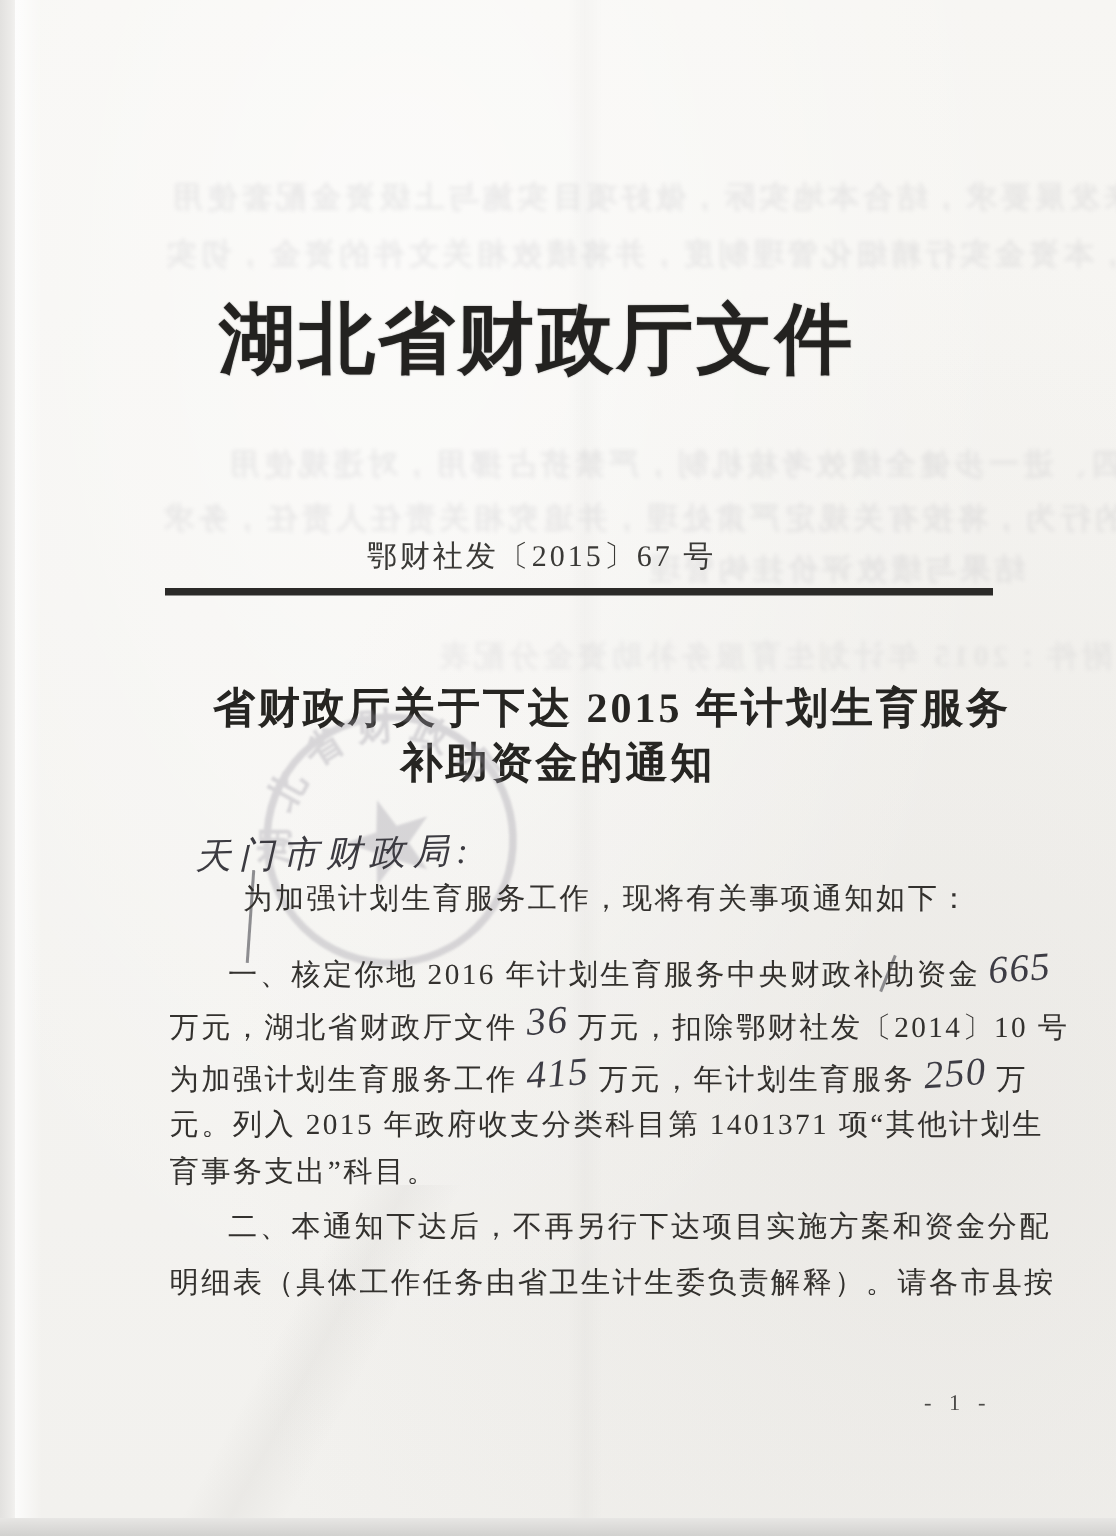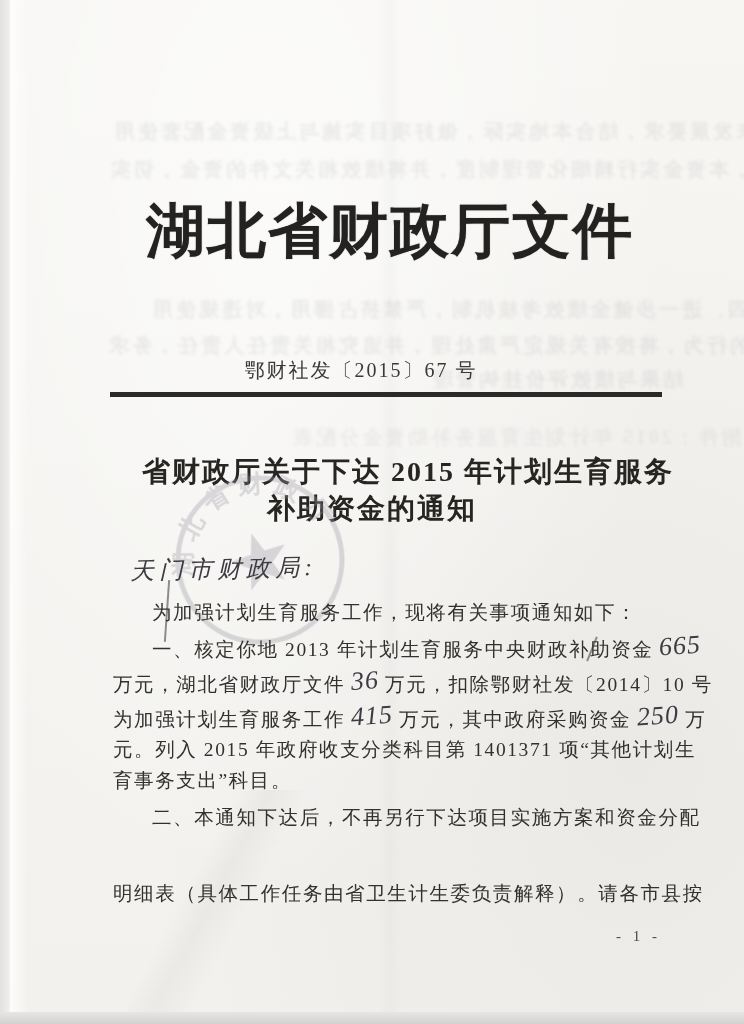--- a/index.html
+++ b/index.html
@@ -27,21 +27,21 @@
 
   
   .ghost{position:absolute;white-space:nowrap;
          transform:scaleX(-1);
          filter:blur(1.4px);
          color:#9a99a0;opacity:.16;
          font-weight:bold;font-size:20px;letter-spacing:3px;}
 
   
   .org-title{position:absolute;left:146px;top:192px;
-             font-size:59px;font-weight:900;letter-spacing:2px;
+             font-size:51px;font-weight:900;letter-spacing:2px;
              color:#232220;white-space:nowrap;
              text-shadow:0 0 1px rgba(35,34,32,.6);}
   .doc-number{position:absolute;left:0;width:722px;top:357px;text-align:center;
               font-size:20px;color:#3a3936;letter-spacing:2px;}
   .rule{position:absolute;left:110px;top:392px;width:552px;height:5px;
         background:#2b2a28;}
 
   .notice-title{position:absolute;left:0;width:744px;text-align:center;
                 font-weight:bold;color:#262522;letter-spacing:2px;
                 font-size:28px;white-space:nowrap;}
@@ -106,35 +106,35 @@
       <text font-size="25" font-weight="bold" fill="#9b98a3" letter-spacing="9" font-family="Liberation Serif, DejaVu Serif, serif">
         <textPath href="#sealArc" startOffset="50%" text-anchor="middle">湖北省财政厅</textPath>
       </text>
     </svg>
   </div>
 
   <div class="recipient">天门市财政局:</div>
   <div class="pen-stroke"></div>
   <div class="pen-slash"></div>
 
-  <div class="bodyline ind" style="top:599px;">为加强计划生育服务工作，现将有关事项通知如下：</div>
+  <div class="bodyline ind" style="top:585px;margin-left:10px;">为加强计划生育服务工作，现将有关事项通知如下：</div>
 
   <div class="bodyline ind" style="top:633px;">
-    <span>一、核定你地 2013 年计划生育服务中央财政补助资金</span><span class="hw">665</span>
+    <span>一、核定你地 2016 年计划生育服务中央财政补助资金</span><span class="hw">665</span>
   </div>
 
   <div class="bodyline noind" style="top:668px;">
     <span>万元，湖北省财政厅文件</span><span class="hw">36</span><span>万元，扣除鄂财社发〔2014〕10 号</span>
   </div>
 
   <div class="bodyline noind" style="top:703px;">
-    <span>为加强计划生育服务工作</span><span class="hw">415</span><span>万元，其中政府采购资金</span><span class="hw">250</span><span>万</span>
+    <span>为加强计划生育服务工作</span><span class="hw">415</span><span>万元，年计划生育服务</span><span class="hw">250</span><span>万</span>
   </div>
 
   <div class="bodyline noind" style="top:736px;">元。列入 2015 年政府收支分类科目第 1401371 项“其他计划生</div>
   <div class="bodyline noind" style="top:767px;">育事务支出”科目。</div>
   <div class="bodyline ind" style="top:804px;">二、本通知下达后，不再另行下达项目实施方案和资金分配</div>
-  <div class="bodyline noind" style="top:841px;margin-top:39px;">明细表（具体工作任务由省卫生计生委负责解释）。请各市县按</div>
+  <div class="bodyline noind" style="top:841px;">明细表（具体工作任务由省卫生计生委负责解释）。请各市县按</div>
 
   <div class="page-number">- 1 -</div>
 
   <div class="bottom-edge"></div>
 </div>
 
 </body></html>

